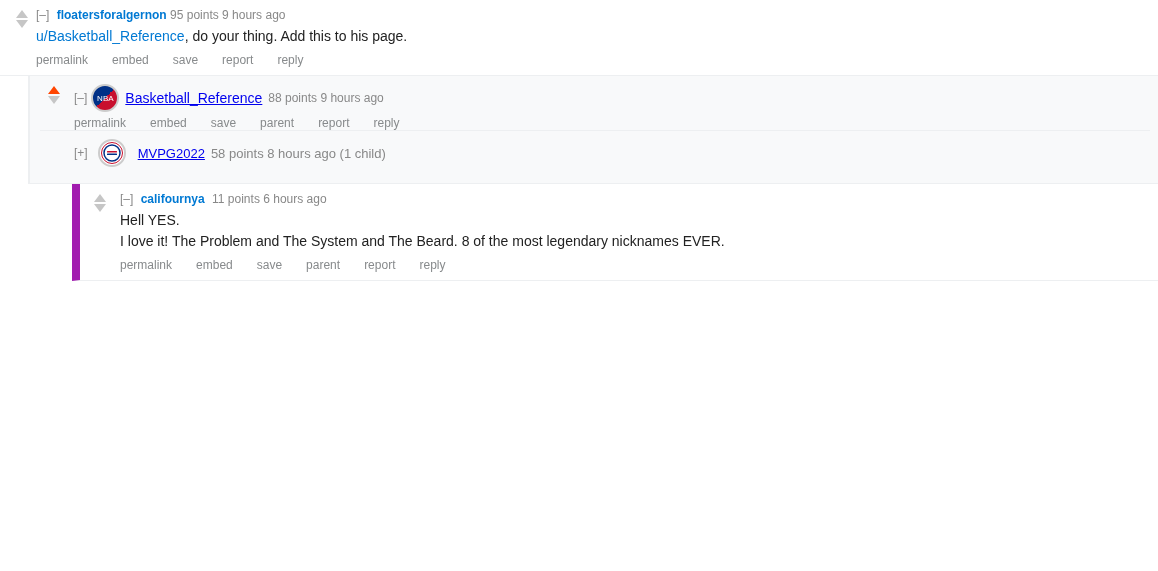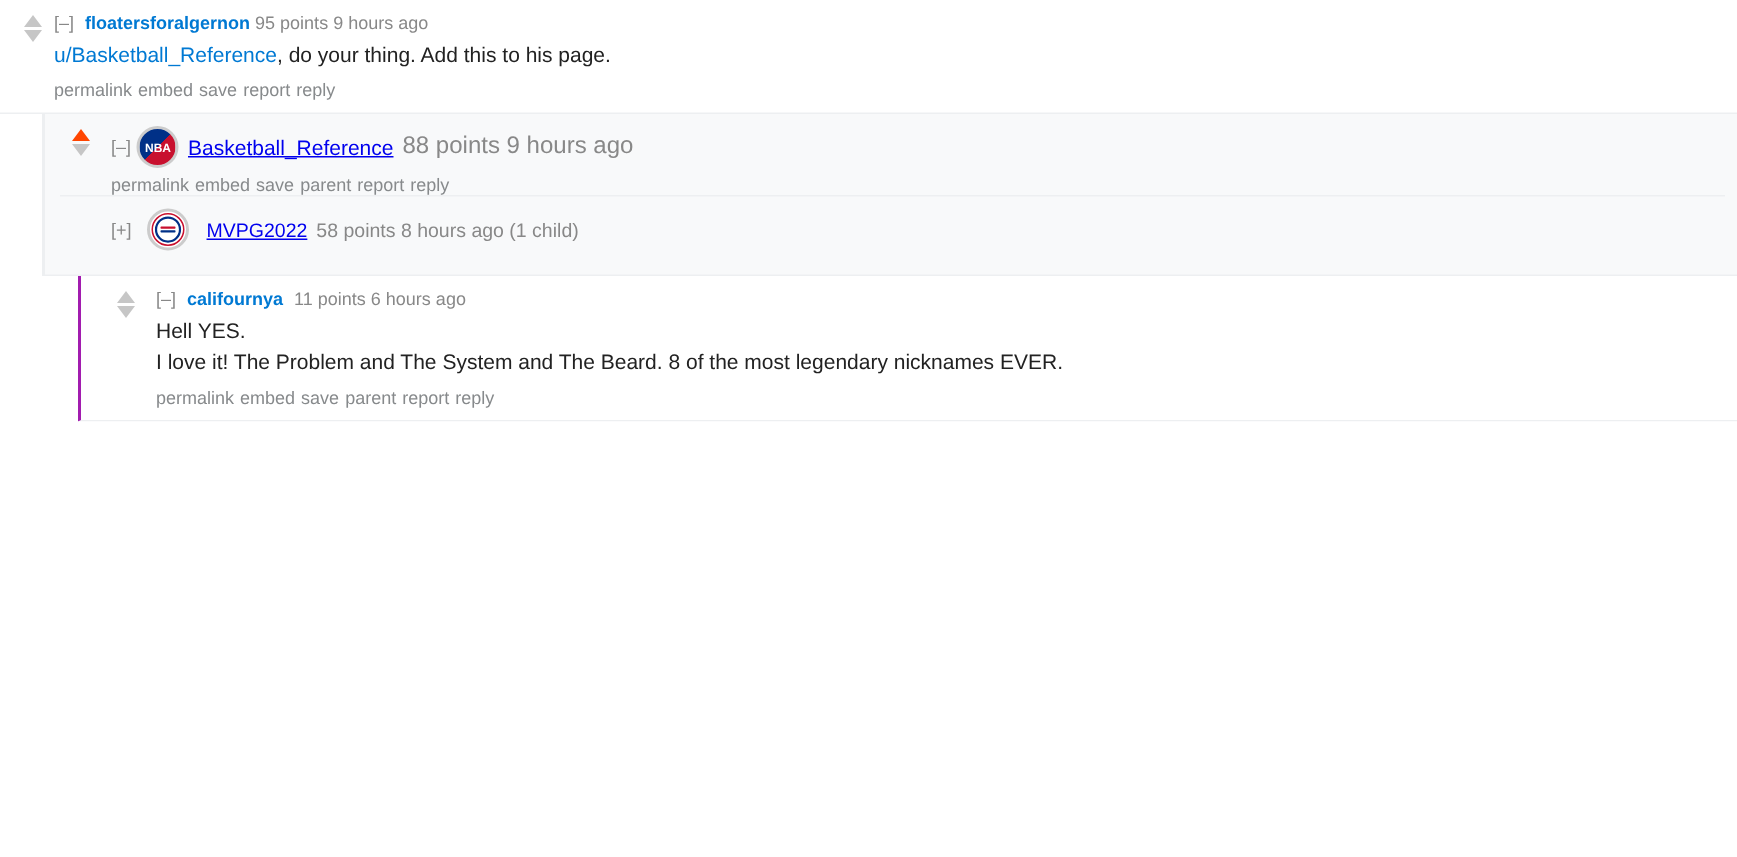--- a/index.html
+++ b/index.html
@@ -59,57 +59,57 @@
       margin-bottom: 6px;
     }
     .comment-text a {
       color: #0079d3;
       text-decoration: none;
     }
     .comment-actions {
       font-size: 12px;
       color: #878a8c;
       display: flex;
-      gap: 4px;
+      gap: 24px;
     }
     .comment-actions a {
       color: #878a8c;
       text-decoration: none;
       cursor: pointer;
     }
     .nested-1 {
       background: #f8f9fa;
       border-left: 2px solid #edeff1;
       margin-left: 28px;
       padding: 8px 8px 8px 10px;
       border-bottom: 1px solid #edeff1;
     }
     .nested-2 {
       background: #fff;
-      border-left: 2px solid #a21caf;
-      margin-left: 52px;
-      padding: 8px 8px 8px 16px;
+      border-left: 8px solid #a21caf;
+      margin-left: 72px;
+      padding: 8px 8px 8px 6px;
       border-bottom: 1px solid #edeff1;
     }
     .collapse-btn {
       color: #888;
       font-size: 12px;
       cursor: pointer;
       margin-right: 4px;
     }
     .nba-logo {
       display: inline-flex;
       align-items: center;
       justify-content: center;
       width: 28px;
       height: 28px;
       border: 2px solid #ccc;
       border-radius: 50%;
       font-size: 8px;
-      font-weight: bold;
+      font-weight: normal;
       background: linear-gradient(135deg, #003087 50%, #c8102e 50%);
       color: white;
       margin-right: 6px;
       vertical-align: middle;
       flex-shrink: 0;
       text-align: right;
     }
     .clippers-logo {
       display: inline-flex;
       align-items: center;
@@ -186,21 +186,21 @@
     <div style="display:flex; gap:6px;">
       <div class="vote-col">
         <span class="arrow-up active"></span>
         <span class="arrow-down"></span>
       </div>
       <div class="comment-body">
         <div class="meta-row">
           <span class="collapse-btn">[–]</span>
           <span class="nba-logo">NBA</span>
           <a href="#" class="username">Basketball_Reference</a>
-          <span style="margin-left:6px;font-size:16px;color:#888;">
+          <span style="margin-left:6px;font-size:12px;color:#888;">
             <span>88 points</span> <span>9 hours ago</span>
           </span>
         </div>
         <div class="comment-actions">
           <a href="#">permalink</a>
           <a href="#">embed</a>
           <a href="#">save</a>
           <a href="#">parent</a>
           <a href="#">report</a>
           <a href="#">reply</a>

